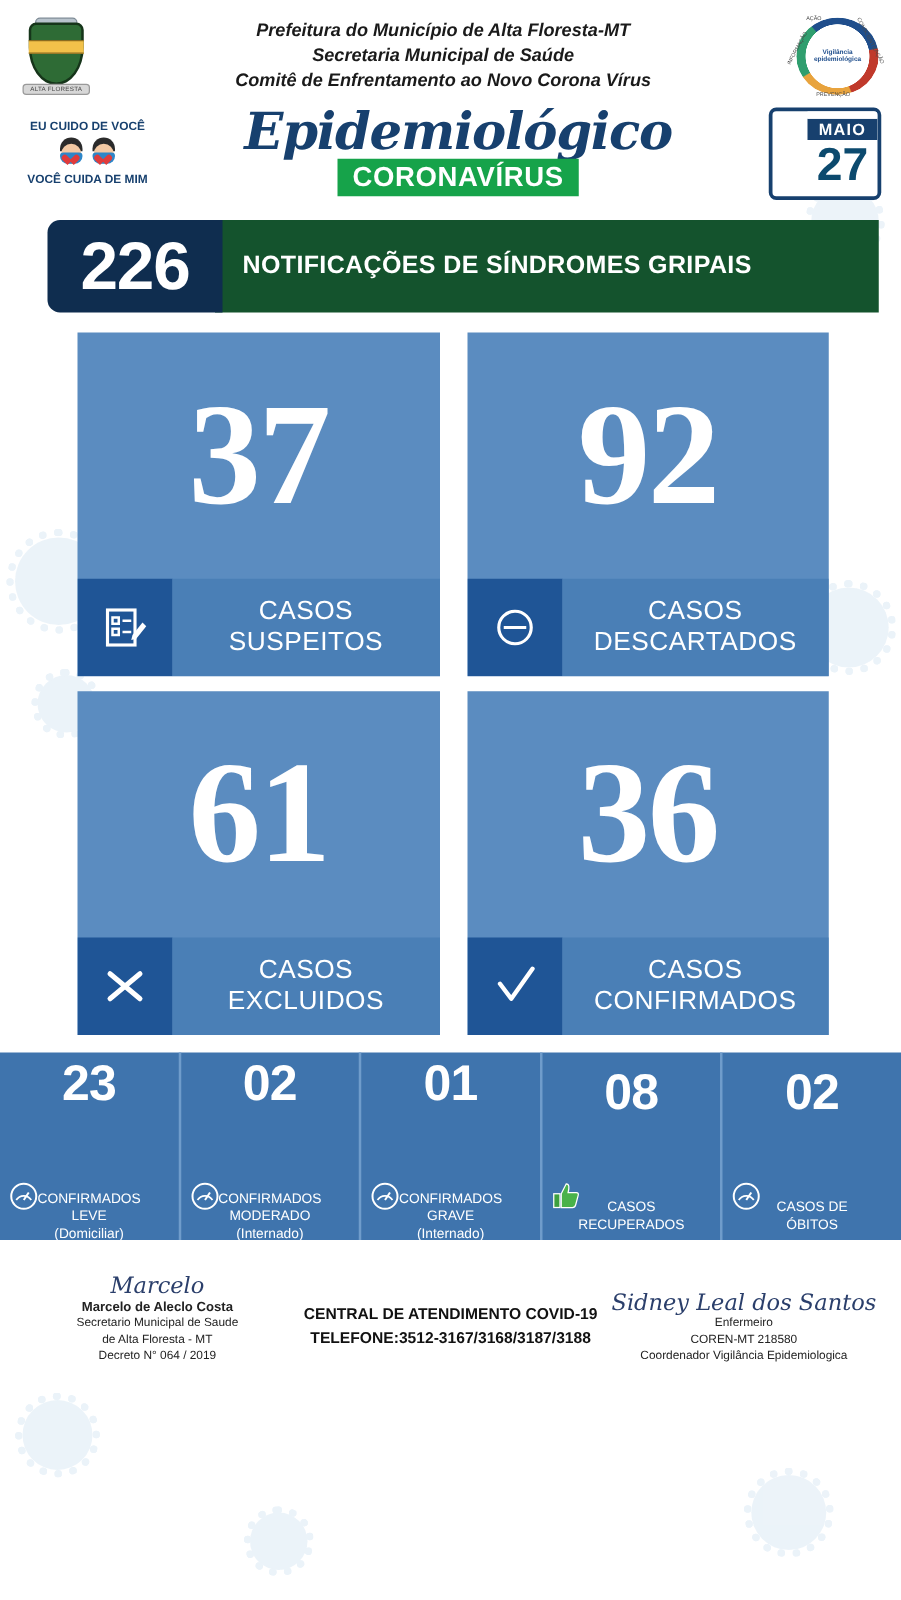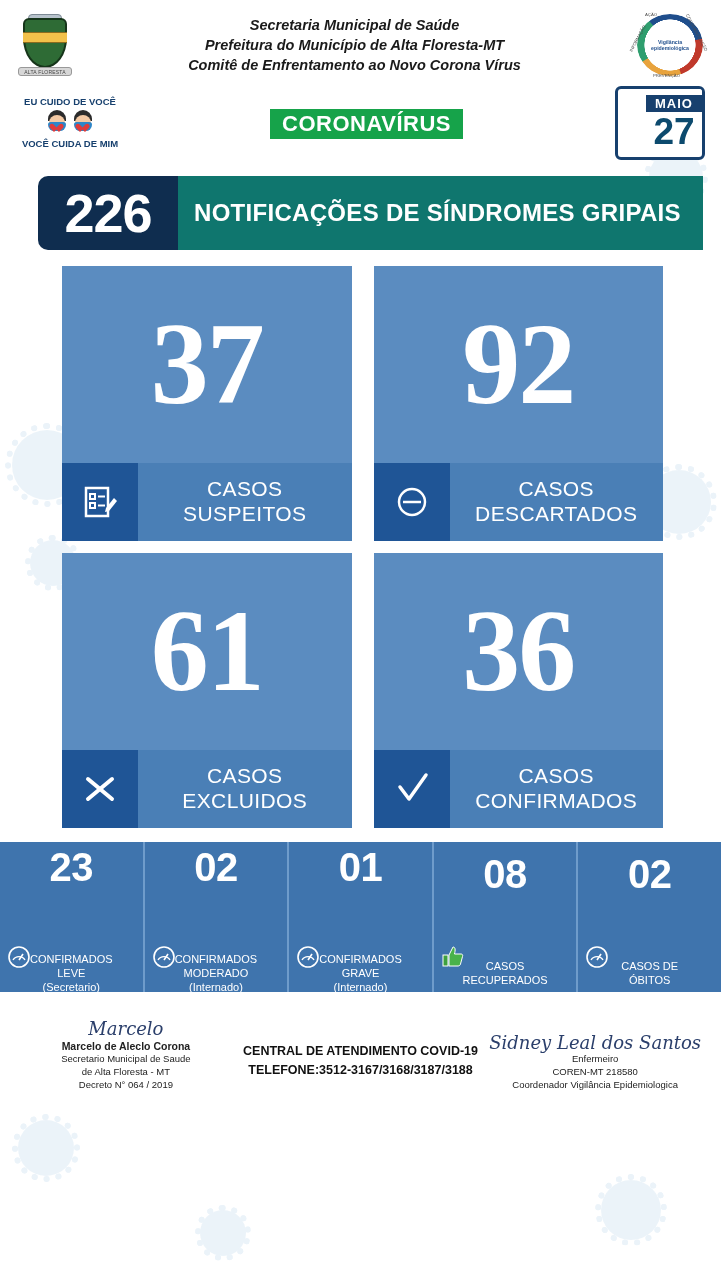--- a/index.html
+++ b/index.html
@@ -195,24 +195,24 @@
     padding: 0 16px;
     display: flex; align-items: center; justify-content: center;
     border-radius: 10px 0 0 10px;
     letter-spacing: -1px;
     min-width: 140px;
     position: relative;
     z-index: 2;
   }
   .notif-text {
     flex: 1;
-    background: #0f766e;
-    color: #fff;
-    font-weight: bold;
-    font-size: 24px;
+    background: #14532d;
+    color: #fff;
+    font-weight: bold;
+    font-size: 20px;
     display: flex; align-items: center;
     padding-left: 22px;
     letter-spacing: .3px;
     margin-left: -6px;
   }
 
   
   .grid {
     margin: 16px 58px 0 62px;
     display: grid;
@@ -334,22 +334,22 @@
 
   <div class="header">
     <div class="crest">
       <div class="crest-top"></div>
       <div class="crest-shield"></div>
       <div class="crest-band"></div>
       <div class="crest-ribbon">ALTA FLORESTA</div>
     </div>
 
     <div class="header-titles">
+      <div>Prefeitura do Município de Alta Floresta-MT</div>
       <div>Secretaria Municipal de Saúde</div>
-      <div>Prefeitura do Município de Alta Floresta-MT</div>
       <div>Comitê de Enfrentamento ao Novo Corona Vírus</div>
     </div>
 
     <div class="vigilancia">
       <div class="vig-ring"></div>
       <div class="vig-text">
         <span>Vigilância</span>
           <span>epidemiológica</span>
       </div>
       <div class="vig-label" style="top:2px;left:12px;">AÇÃO</div>
@@ -373,20 +373,21 @@
             <div class="hair"></div>
             <div class="skin"></div>
             <div class="mask"></div>
             <div class="heart"></div>
           </div>
       </div>
       <div>VOCÊ CUIDA DE MIM</div>
     </div>
 
     <div class="boletim-wrap">
+      <div class="epidemio">Epidemiológico</div>
       <div class="corona-bar">
         <span class="corona-word">CORONA</span><span class="virus-word">VÍRUS</span>
       </div>
     </div>
 
     <div class="calendar">
       <div class="rings"></div>
       <div class="month">MAIO</div>
       <div class="day">27</div>
     </div>
@@ -474,21 +475,21 @@
       <div class="strip-icon">
         <svg width="26" height="26" viewBox="0 0 26 26" aria-hidden="true">
           <circle cx="13" cy="13" r="10" fill="none" stroke="#fff" stroke-width="1.6"></circle>
           <path d="M7 16 A7 7 0 0 1 19 16" fill="none" stroke="#fff" stroke-width="1.4"></path>
           <line x1="13" y1="16" x2="17" y2="10" stroke="#fff" stroke-width="1.6"></line>
         </svg>
       </div>
       <div class="strip-label">
         <div>CONFIRMADOS</div>
         <div>LEVE</div>
-        <div>(Secretario)</div>
+        <div>(Domiciliar)</div>
       </div>
     </div>
 
     <div class="strip-cell">
       <div class="strip-num">02</div>
       <div class="strip-icon">
         <svg width="26" height="26" viewBox="0 0 26 26" aria-hidden="true">
           <circle cx="13" cy="13" r="10" fill="none" stroke="#fff" stroke-width="1.6"></circle>
           <path d="M7 16 A7 7 0 0 1 19 16" fill="none" stroke="#fff" stroke-width="1.4"></path>
           <line x1="13" y1="16" x2="17" y2="10" stroke="#fff" stroke-width="1.6"></line>
@@ -545,21 +546,21 @@
         <div>CASOS DE</div>
         <div>ÓBITOS</div>
         <div></div>
       </div>
     </div>
   </div>
 
   <div class="footer">
     <div class="sign">
       <div class="sign-script">Marcelo</div>
-      <div class="name">Marcelo de Aleclo Corona</div>
+      <div class="name">Marcelo de Aleclo Costa</div>
       <div>Secretario Municipal de Saude</div>
       <div>de Alta Floresta - MT</div>
       <div>Decreto N° 064 / 2019</div>
     </div>
 
     <div class="central">
       <div>CENTRAL  DE ATENDIMENTO COVID-19</div>
       <div>TELEFONE:3512-3167/3168/3187/3188</div>
     </div>
 

